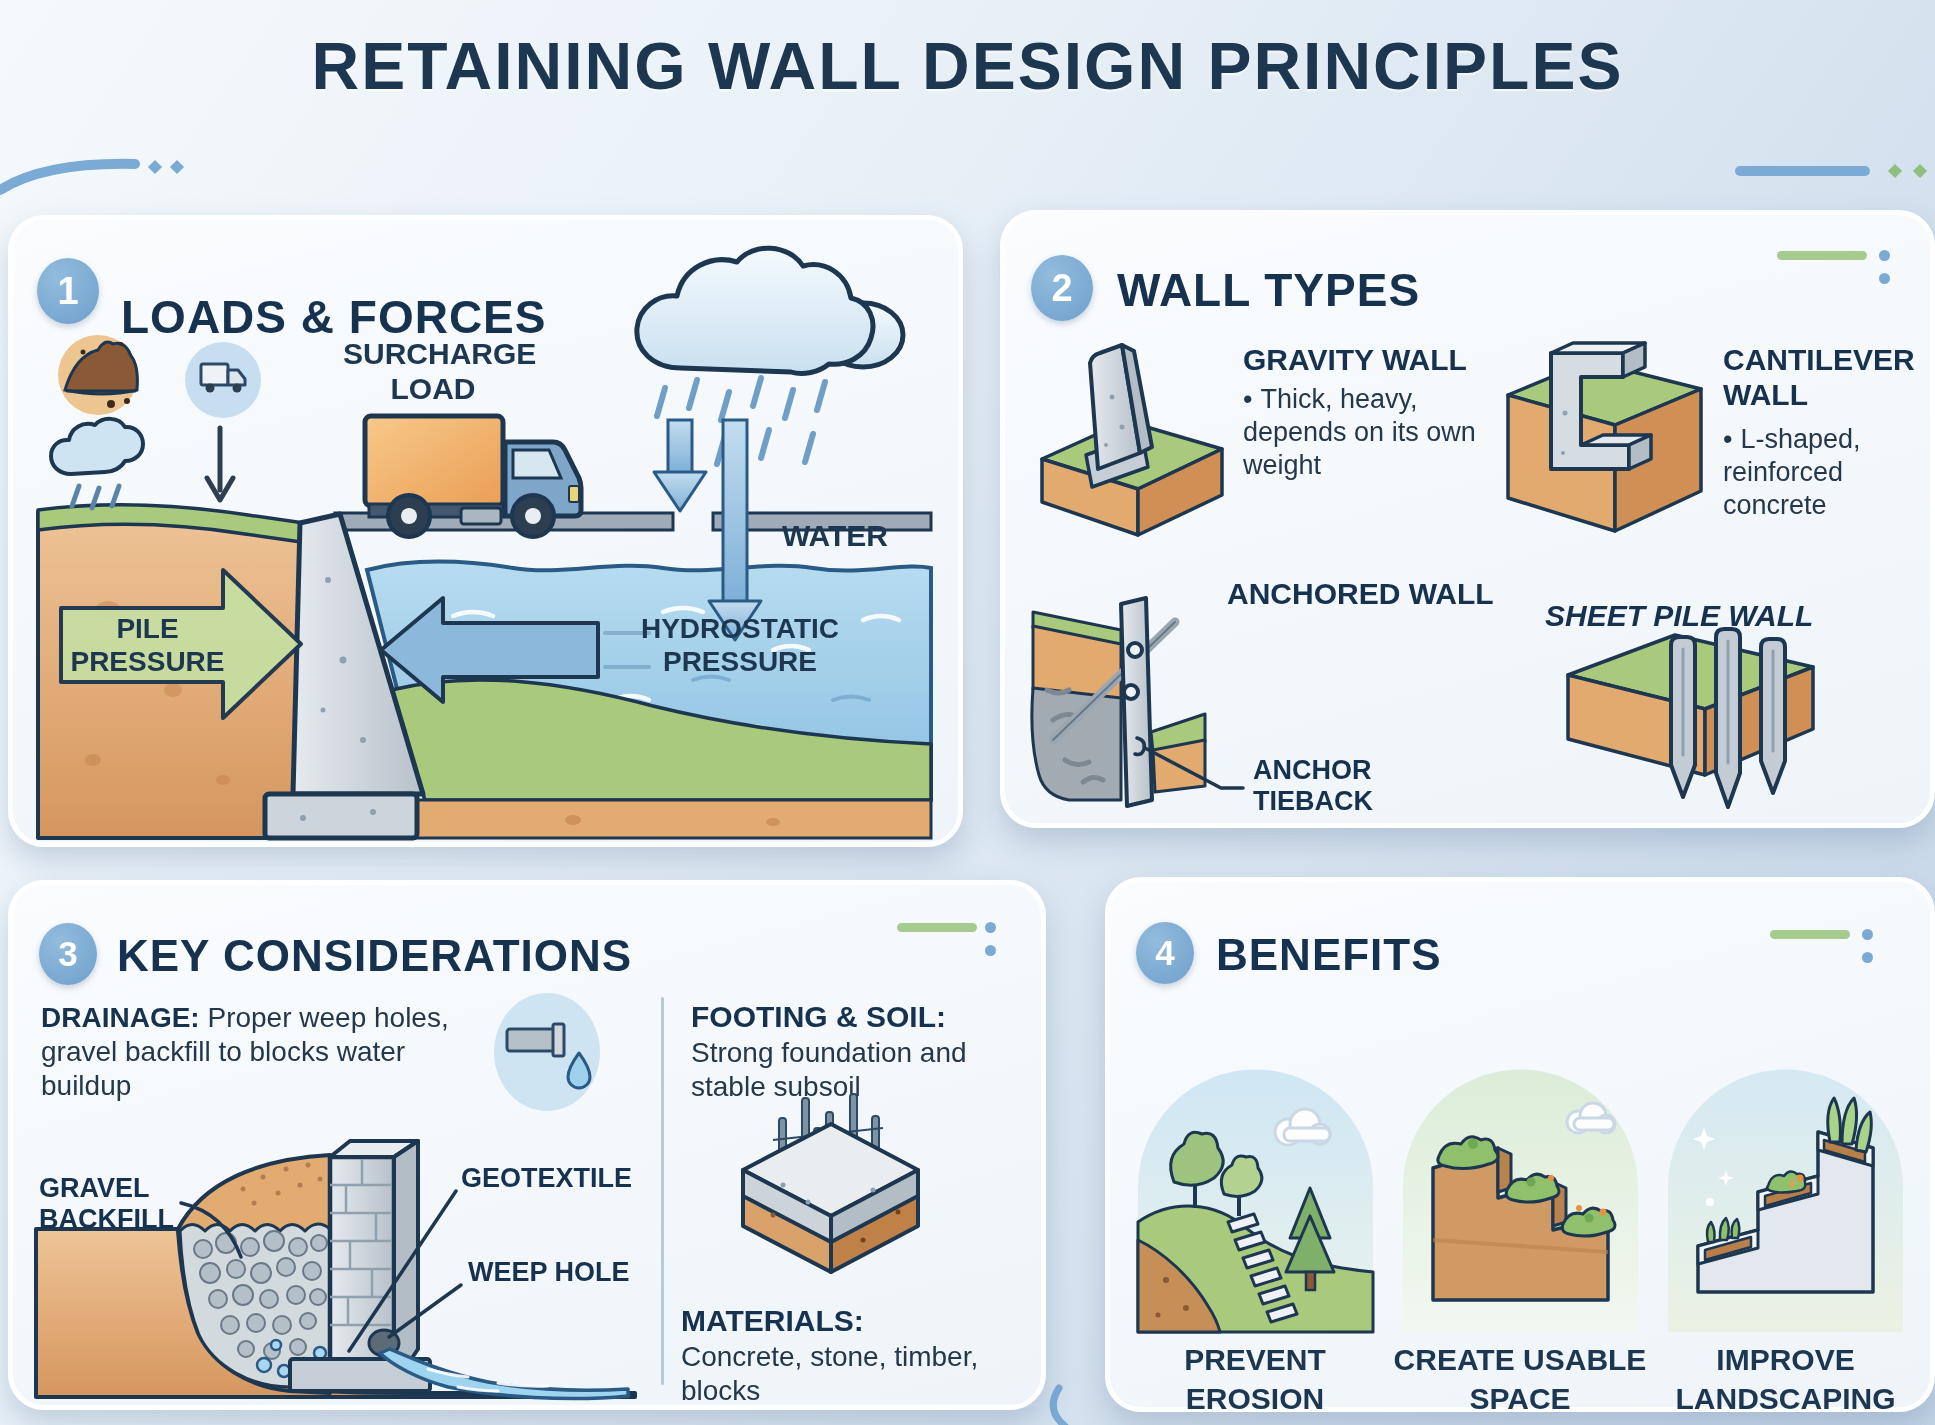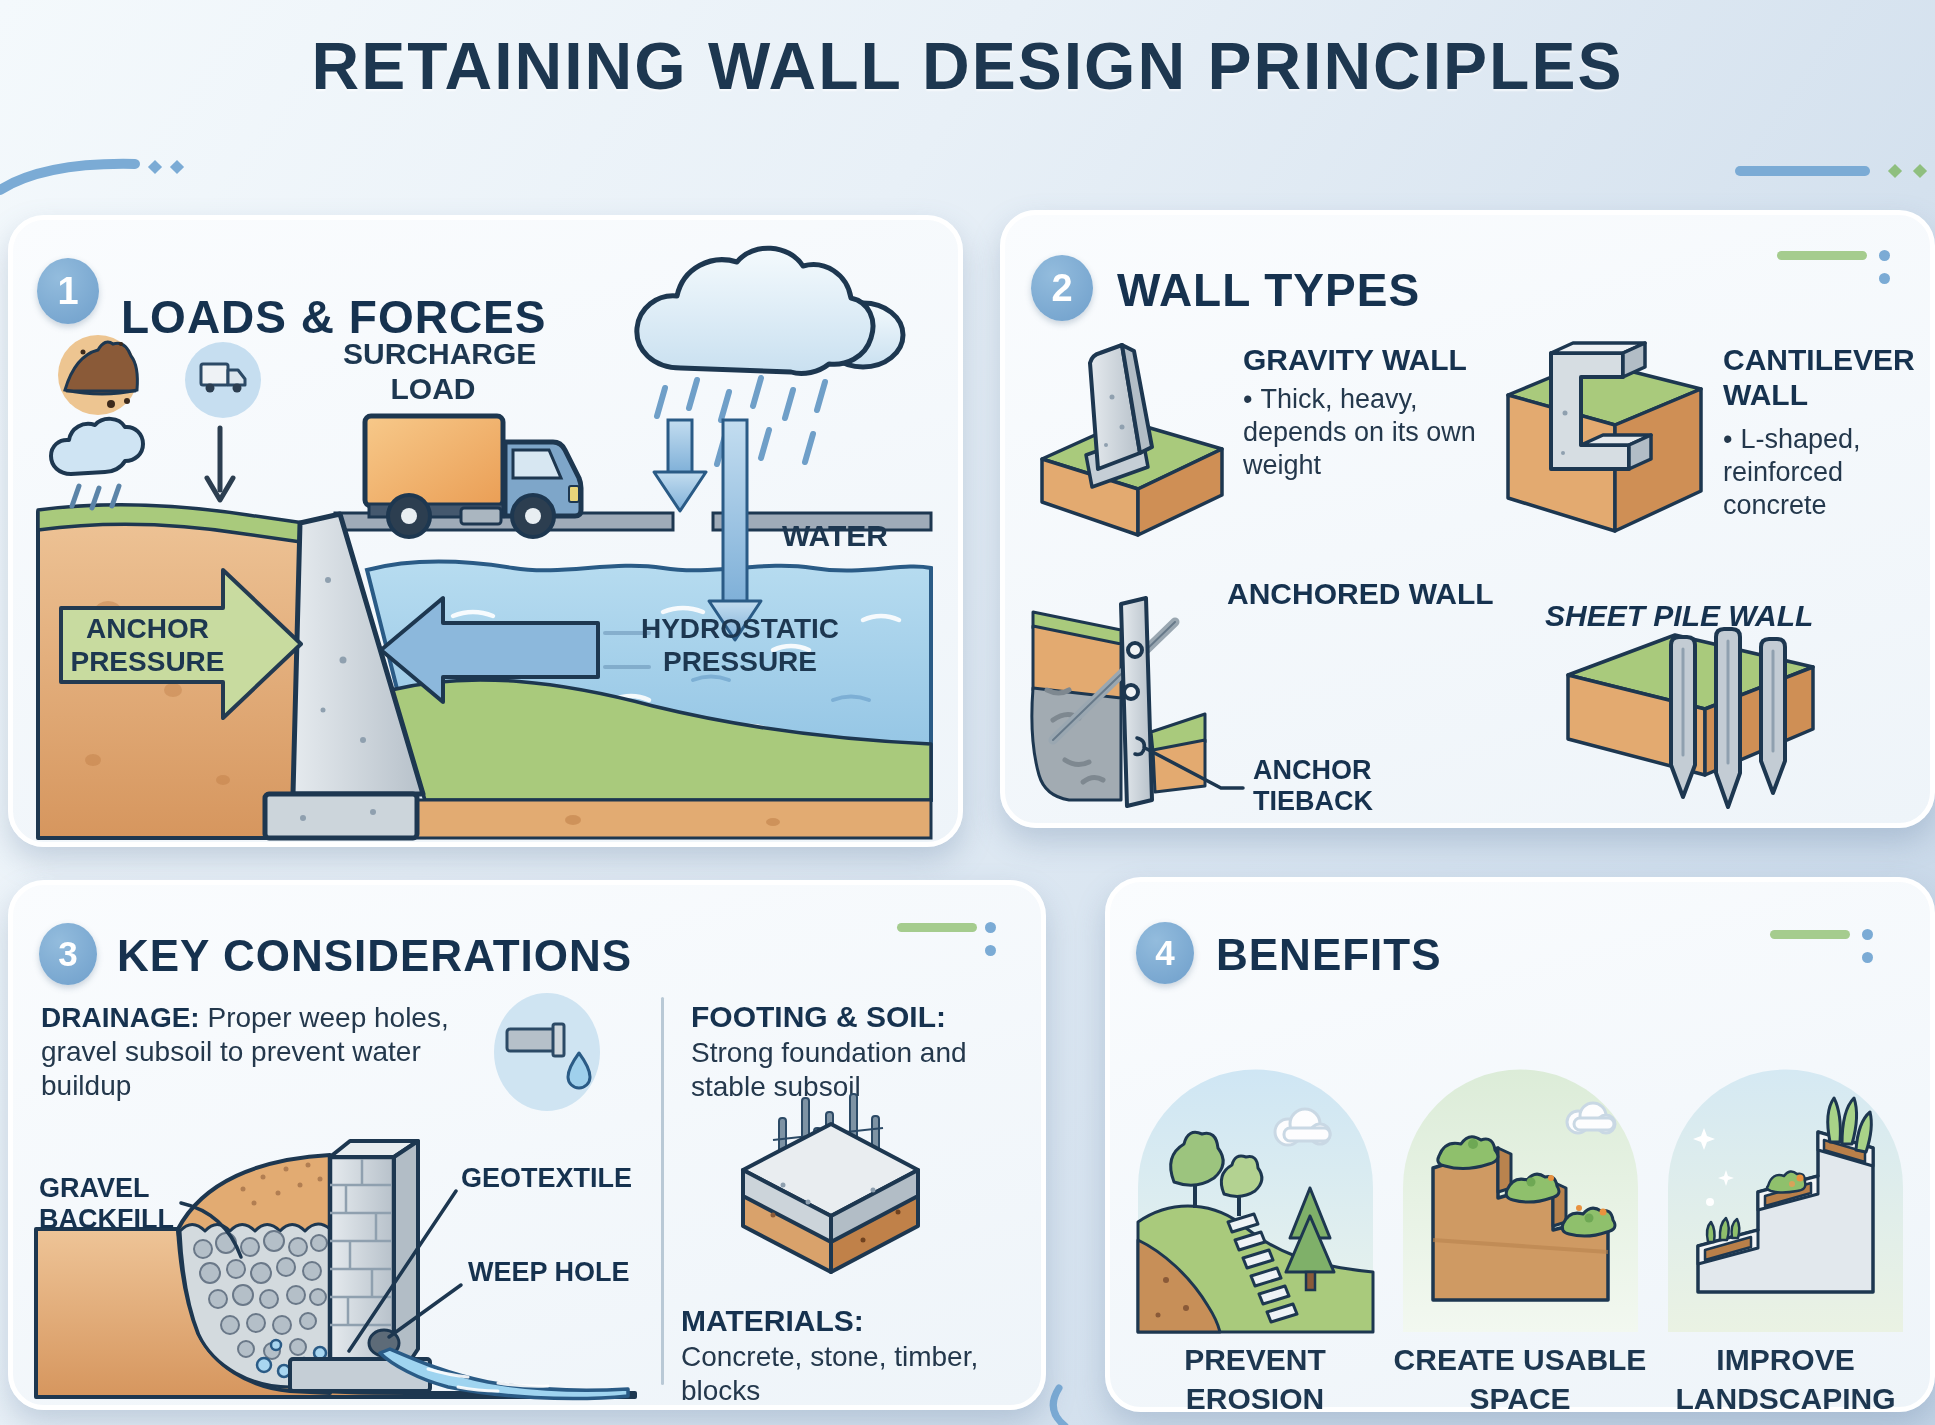--- a/index.html
+++ b/index.html
@@ -220,21 +220,21 @@
       </g>
     </g>
     <g stroke="#2c3e50" stroke-width="5" fill="none" stroke-linecap="round" stroke-linejoin="round">
       <line x1="207" y1="208" x2="207" y2="270"></line>
       <polyline points="194,258 207,280 220,258"></polyline>
     </g>
   </svg>
 
   <div class="lbl" style="left:330px;top:116px;width:180px;font-size:30px;">SURCHARGE LOAD</div>
   <div class="lbl" style="left:752px;top:298px;width:140px;font-size:30px;">WATER</div>
-  <div class="lbl" style="left:52px;top:392px;width:165px;font-size:28px;">ANCHOR PRESSURE</div>
+  <div class="lbl" style="left:52px;top:392px;width:165px;font-size:28px;">PILE PRESSURE</div>
   <div class="lbl" style="left:612px;top:392px;width:230px;font-size:28px;">HYDROSTATIC PRESSURE</div>
 </div>
 
 <div class="panel" style="left:1000px;top:210px;width:925px;height:608px;">
   <div class="badge" style="left:26px;top:40px;">2</div>
   <div class="panel-title" style="left:112px;top:48px;">WALL TYPES</div>
   <div class="decor-line-green" style="left:772px;top:36px;width:90px;"></div>
   <div class="dot-blue" style="left:874px;top:35px;"></div>
   <div class="dot-blue" style="left:874px;top:58px;"></div>
 
@@ -310,21 +310,21 @@
 
 <div class="panel" style="left:8px;top:880px;width:1028px;height:520px;">
   <div class="badge" style="left:26px;top:38px;width:58px;height:62px;font-size:35px;">3</div>
   <div class="panel-title" style="left:104px;top:46px;font-size:44px;">KEY CONSIDERATIONS</div>
   <div class="decor-line-green" style="left:884px;top:38px;width:80px;"></div>
   <div class="dot-blue" style="left:972px;top:37px;"></div>
   <div class="dot-blue" style="left:972px;top:60px;"></div>
 
   <div class="para" style="left:28px;top:116px;width:430px;">
     <span class="term">DRAINAGE:</span>
-    <span>Proper weep holes, gravel subsoil to prevent water buildup</span>
+    <span>Proper weep holes, gravel backfill to blocks water buildup</span>
   </div>
 
   <svg style="left:478px;top:106px" width="112" height="122" viewBox="0 0 112 122">
     <ellipse cx="56" cy="61" rx="53" ry="59" fill="#cfe4f2"></ellipse>
     <rect x="16" y="38" width="52" height="22" rx="3" fill="#b6c0c9" stroke="#2c4a66" stroke-width="3"></rect>
     <rect x="62" y="33" width="11" height="32" rx="2" fill="#cfd7dd" stroke="#2c4a66" stroke-width="3"></rect>
     <path d="M88,62 q11,15 11,24 a11,11 0 1 1 -22,0 q0,-9 11,-24 Z" fill="#9fd0ec" stroke="#2a5b86" stroke-width="3" stroke-linejoin="round"></path>
   </svg>
 
   <svg style="left:15px;top:212px" width="615" height="300" viewBox="0 0 615 300">

